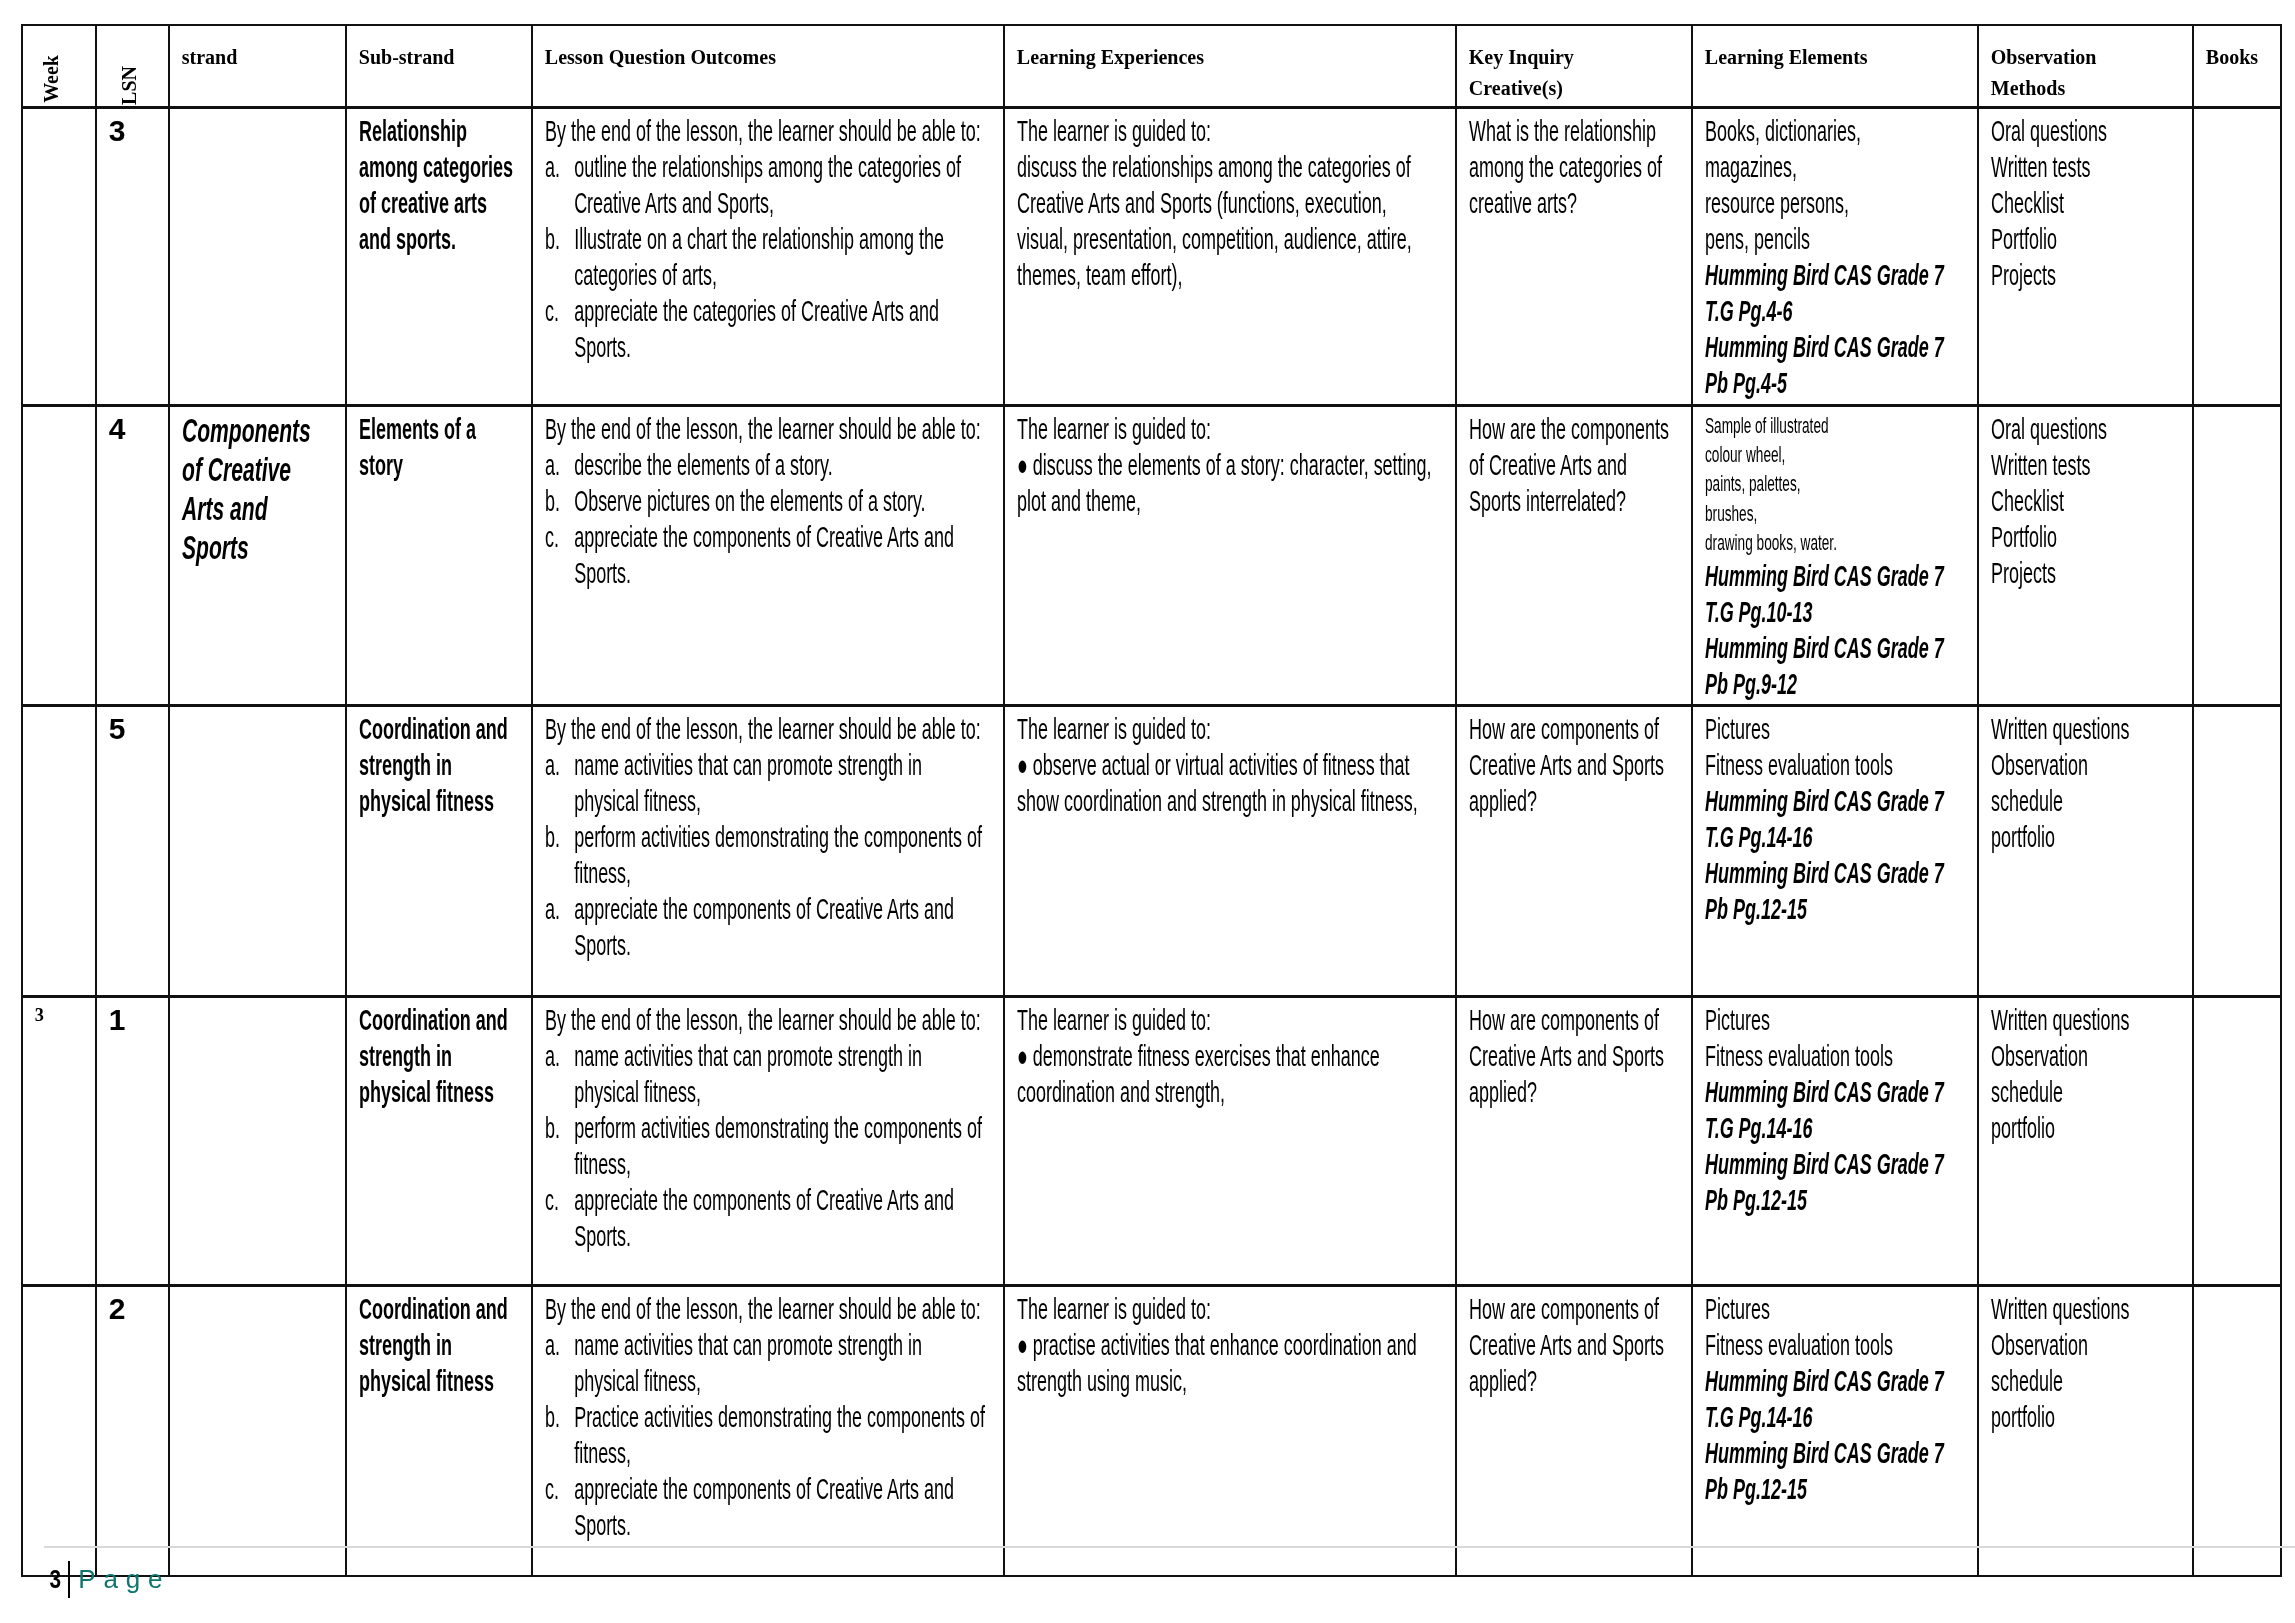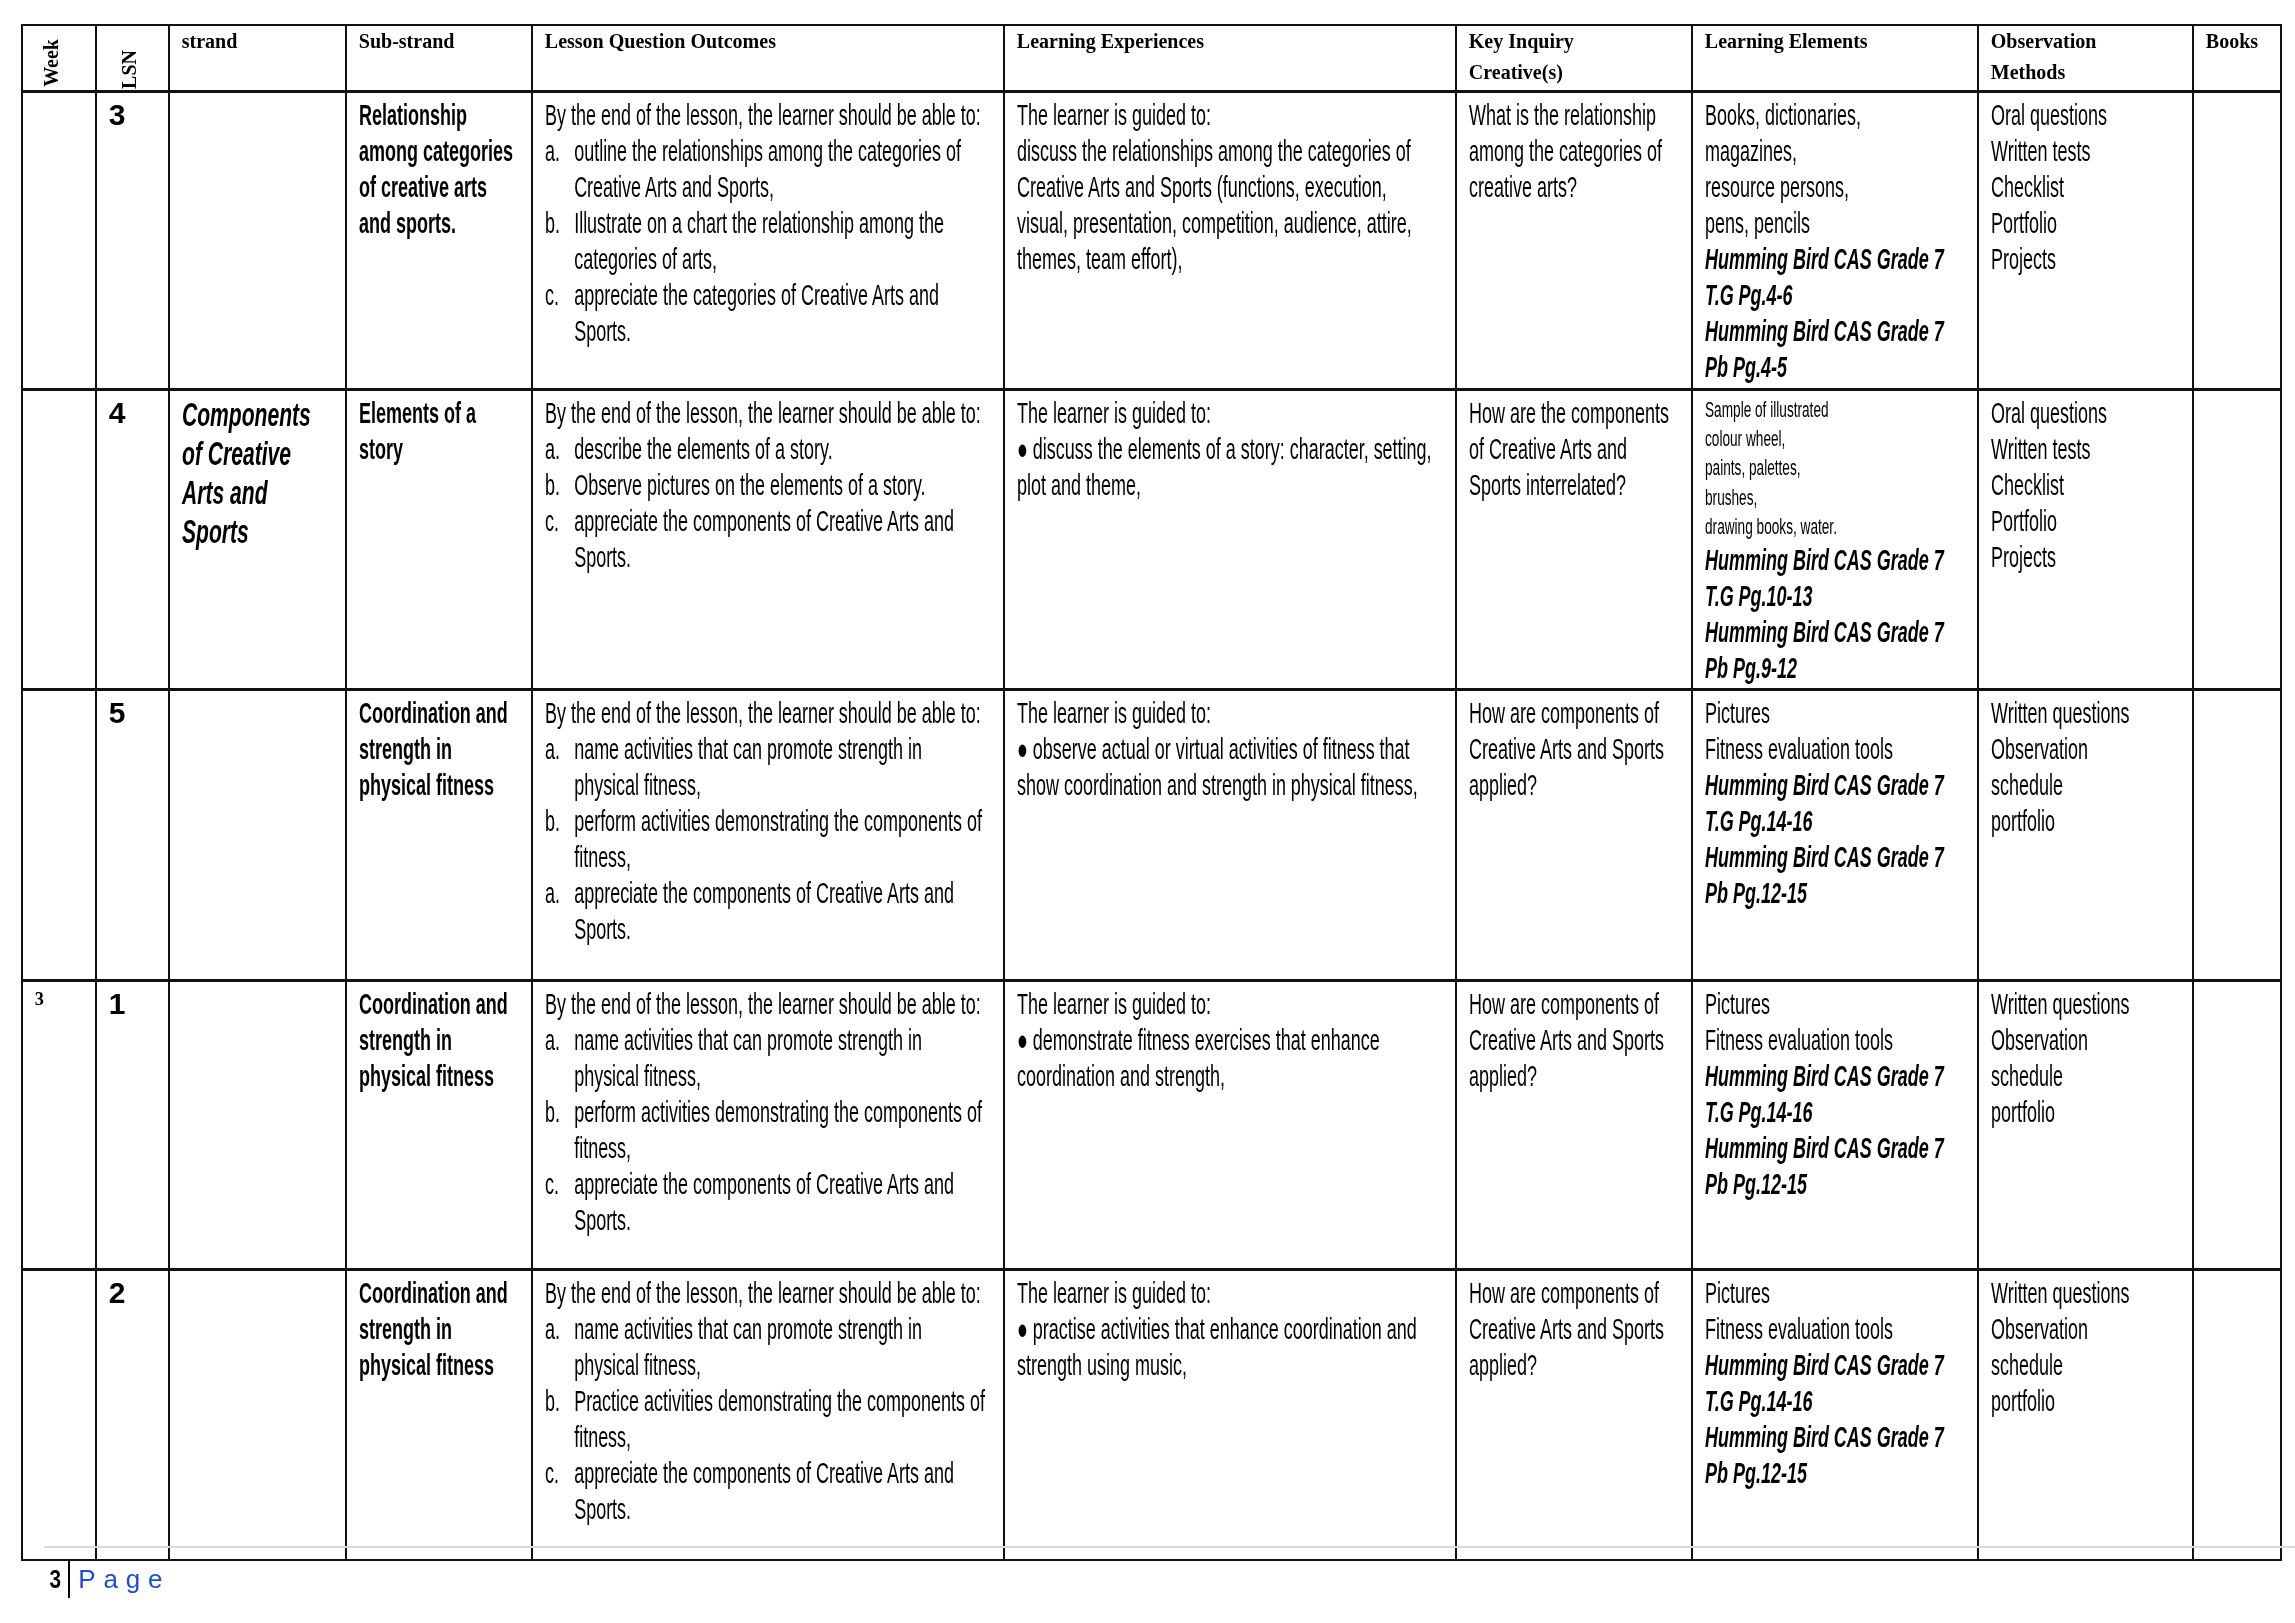--- a/index.html
+++ b/index.html
@@ -1,21 +1,21 @@
 <!DOCTYPE html>
 <html style="font-size:10.5px"><head>
 <meta charset="utf-8">
 <style>
   html, body { margin:0; padding:0; background:#ffffff; }
   body { width:2295px; height:1623px; position:relative; overflow:hidden;
          font-family:"Liberation Sans Narrow","Liberation Sans", sans-serif; color:#000; }
   .page { position:absolute; left:21px; top:23.6px; width:2259px; }
   table.scheme { border-collapse:collapse; table-layout:fixed; width:2259px; }
   table.scheme td, table.scheme th { border:2px solid #111; vertical-align:top; padding:3.9px 11.8px 2.6px 11.8px; box-sizing:border-box; overflow:hidden; }
-  table.scheme thead th { font-family:"Liberation Serif", serif; font-weight:bold; font-size:20px; line-height:31px; text-align:left; height:66px; padding-top:0; }
+  table.scheme thead th { font-family:"Liberation Serif", serif; font-weight:bold; font-size:20px; line-height:31px; text-align:left; height:66px; padding-top:16px; }
   table.scheme tbody tr { border-top:3.9px solid #111; }
   .cell-text { font-size:29px; line-height:36px; }
   .vert { writing-mode:vertical-rl; transform:rotate(180deg); font-family:"Liberation Serif", serif; font-weight:bold; font-size:20px; }
   .th-week { padding:0 !important; position:relative; }
   .th-week .vert { position:absolute; left:13px; bottom:3.9px; }
   .th-lsn { padding:0 !important; position:relative; }
   .th-lsn .vert { position:absolute; left:17px; bottom:1.3px; }
   .lsn-num { font-family:"Liberation Sans", sans-serif; font-weight:bold; font-size:30px; line-height:36px; }
   .week-num { font-family:"Liberation Serif", serif; font-weight:bold; font-size:18.3px; line-height:26px; }
   .wrap { display:block; width:161%; transform:scaleX(0.62); transform-origin:0 0; white-space:normal; }
@@ -23,21 +23,21 @@
   .strand { font-weight:bold; font-style:italic; font-size:34px; line-height:39px; }
   .outcome-list { list-style:none; margin:0; padding:0; }
   .outcome-list li { position:relative; padding-left:47px; }
   .outcome-list li .mk { position:absolute; left:0; top:0; }
   .res-italic { font-weight:bold; font-style:italic; }
   .small { font-size:22px; line-height:29.4px; }
   .footer-rule { position:absolute; left:44px; top:1546px; width:2251px; height:2px; background:#d9d9d9; }
   .footer { position:absolute; left:48px; top:1561px; font-family:"Liberation Sans", sans-serif; font-size:26px; display:flex; align-items:center; }
   .footer .pnum { font-weight:bold; color:#000; display:inline-block; transform:scaleX(0.8); }
   .footer .bar { display:inline-block; width:2.6px; height:37px; background:#000; margin:0 7.9px 0 5.2px; }
-  .footer .plabel { color:#1d4ed8; letter-spacing:7.9px; }
+  .footer .plabel { color:#0f766e; letter-spacing:7.9px; }
 </style>
 </head>
 <body>
 
 <div class="page">
   <table class="scheme">
     <colgroup>
       <col style="width:74px">
         <col style="width:73px">
         <col style="width:177px">

